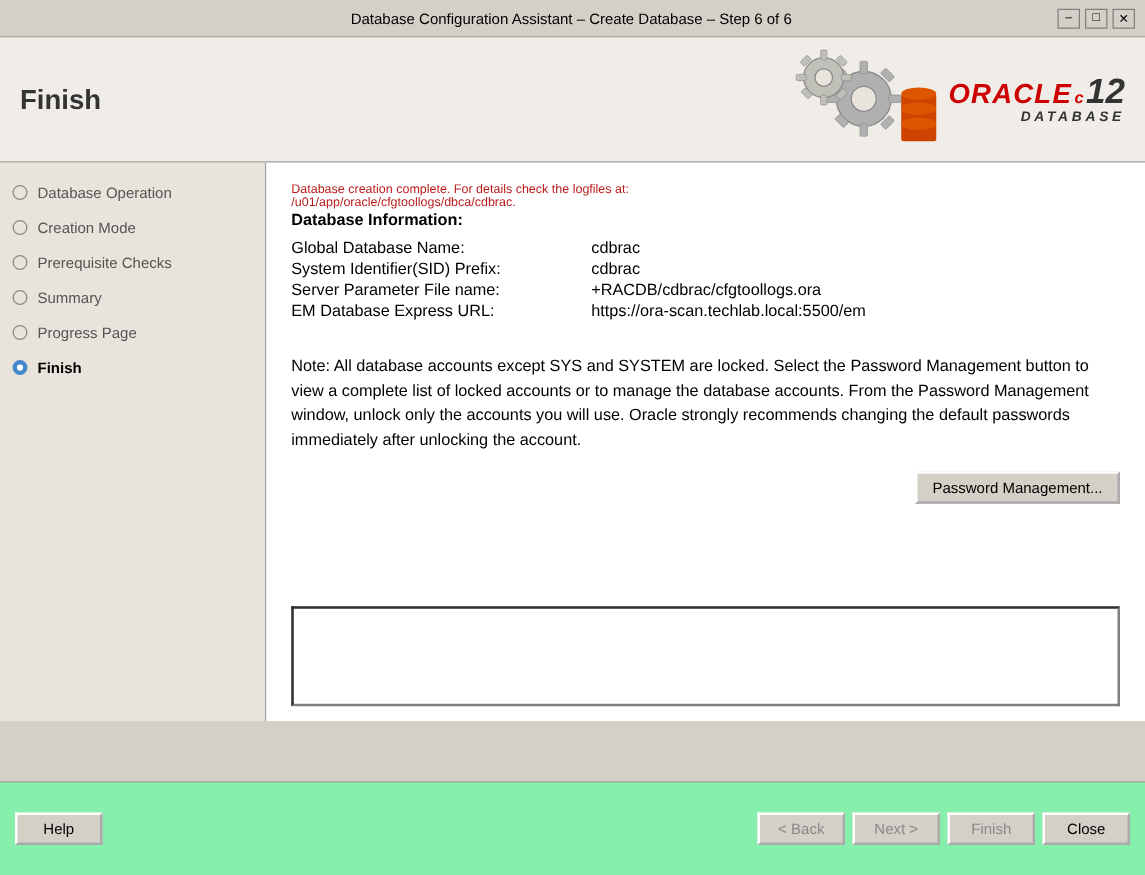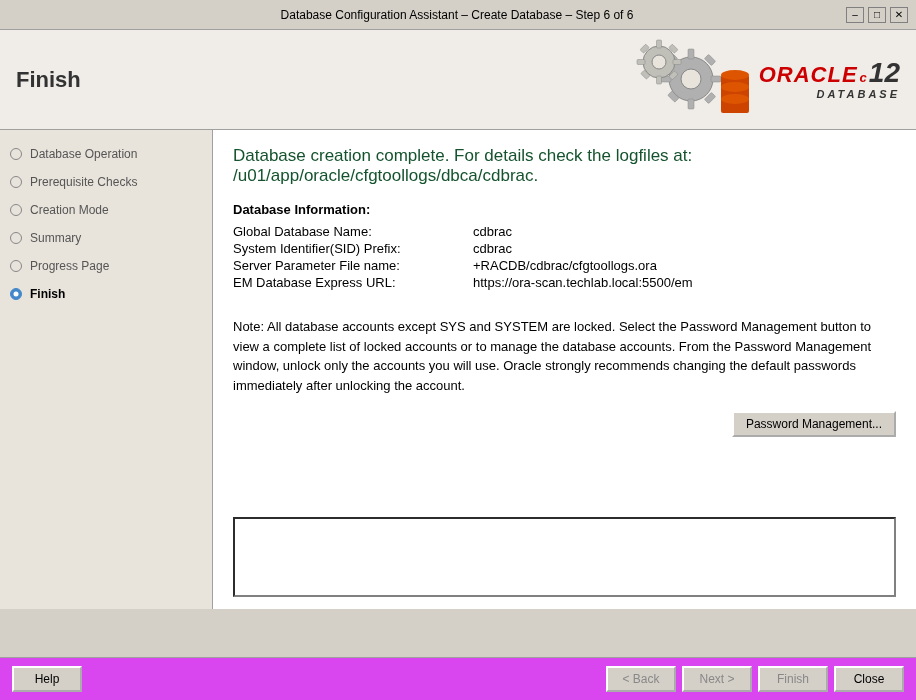--- a/index.html
+++ b/index.html
@@ -158,23 +158,22 @@
       flex-direction: column;
       overflow: hidden;
     }
     .content-body {
       flex: 1;
       padding: 16px 20px;
       overflow-y: auto;
     }
 
     .completion-message {
-      margin-bottom: 16px;
-      font-size: 17px;
-      color: #14532d;
+      font-size: 10px;
+      color: #b91c1c;
     }
     .db-info-section {
       margin-bottom: 26px;
     }
     .db-info-title {
       font-size: 13px;
       font-weight: bold;
       margin-bottom: 6px;
     }
     .db-info-table {
@@ -216,23 +215,23 @@
     .log-area {
       background: #fff;
       border: 2px inset #808080;
       margin: 8px 20px 12px 20px;
       height: 80px;
       flex-shrink: 0;
     }
 
     
     .footer {
-      background: #d946ef;
+      background: #86efac;
       border-top: 1px solid #a0a0a0;
-      padding: 8px 12px;
+      padding: 24px 12px;
       display: flex;
       justify-content: space-between;
       align-items: center;
       margin-top: 48px;
     }
     .footer-left { }
     .footer-right {
       display: flex;
       gap: 6px;
     }
@@ -334,27 +333,27 @@
       <div class="sidebar-item">
         <div class="sidebar-icon">
           <div class="circle-icon"></div>
         </div>
         <span>Database Operation</span>
       </div>
       <div class="sidebar-item">
         <div class="sidebar-icon">
           <div class="circle-icon"></div>
         </div>
+        <span>Creation Mode</span>
+      </div>
+      <div class="sidebar-item">
+        <div class="sidebar-icon">
+          <div class="circle-icon"></div>
+        </div>
         <span>Prerequisite Checks</span>
-      </div>
-      <div class="sidebar-item">
-        <div class="sidebar-icon">
-          <div class="circle-icon"></div>
-        </div>
-        <span>Creation Mode</span>
       </div>
       <div class="sidebar-item">
         <div class="sidebar-icon">
           <div class="circle-icon"></div>
         </div>
         <span>Summary</span>
       </div>
       <div class="sidebar-item">
         <div class="sidebar-icon">
           <div class="circle-icon"></div>

